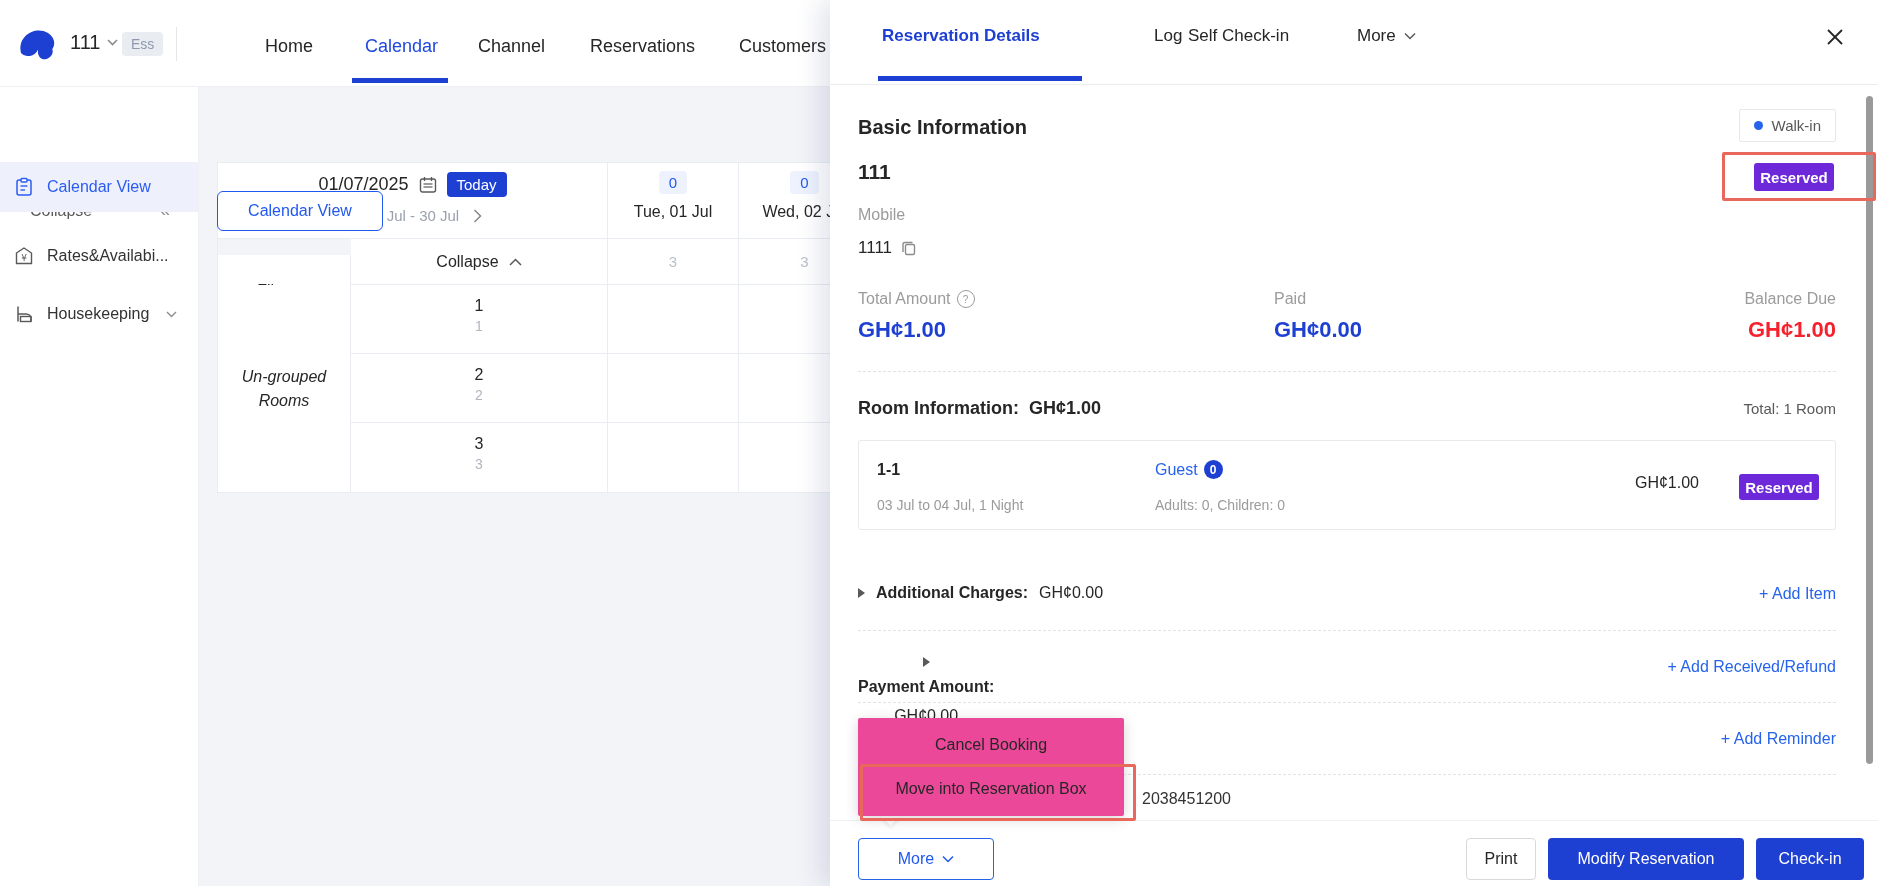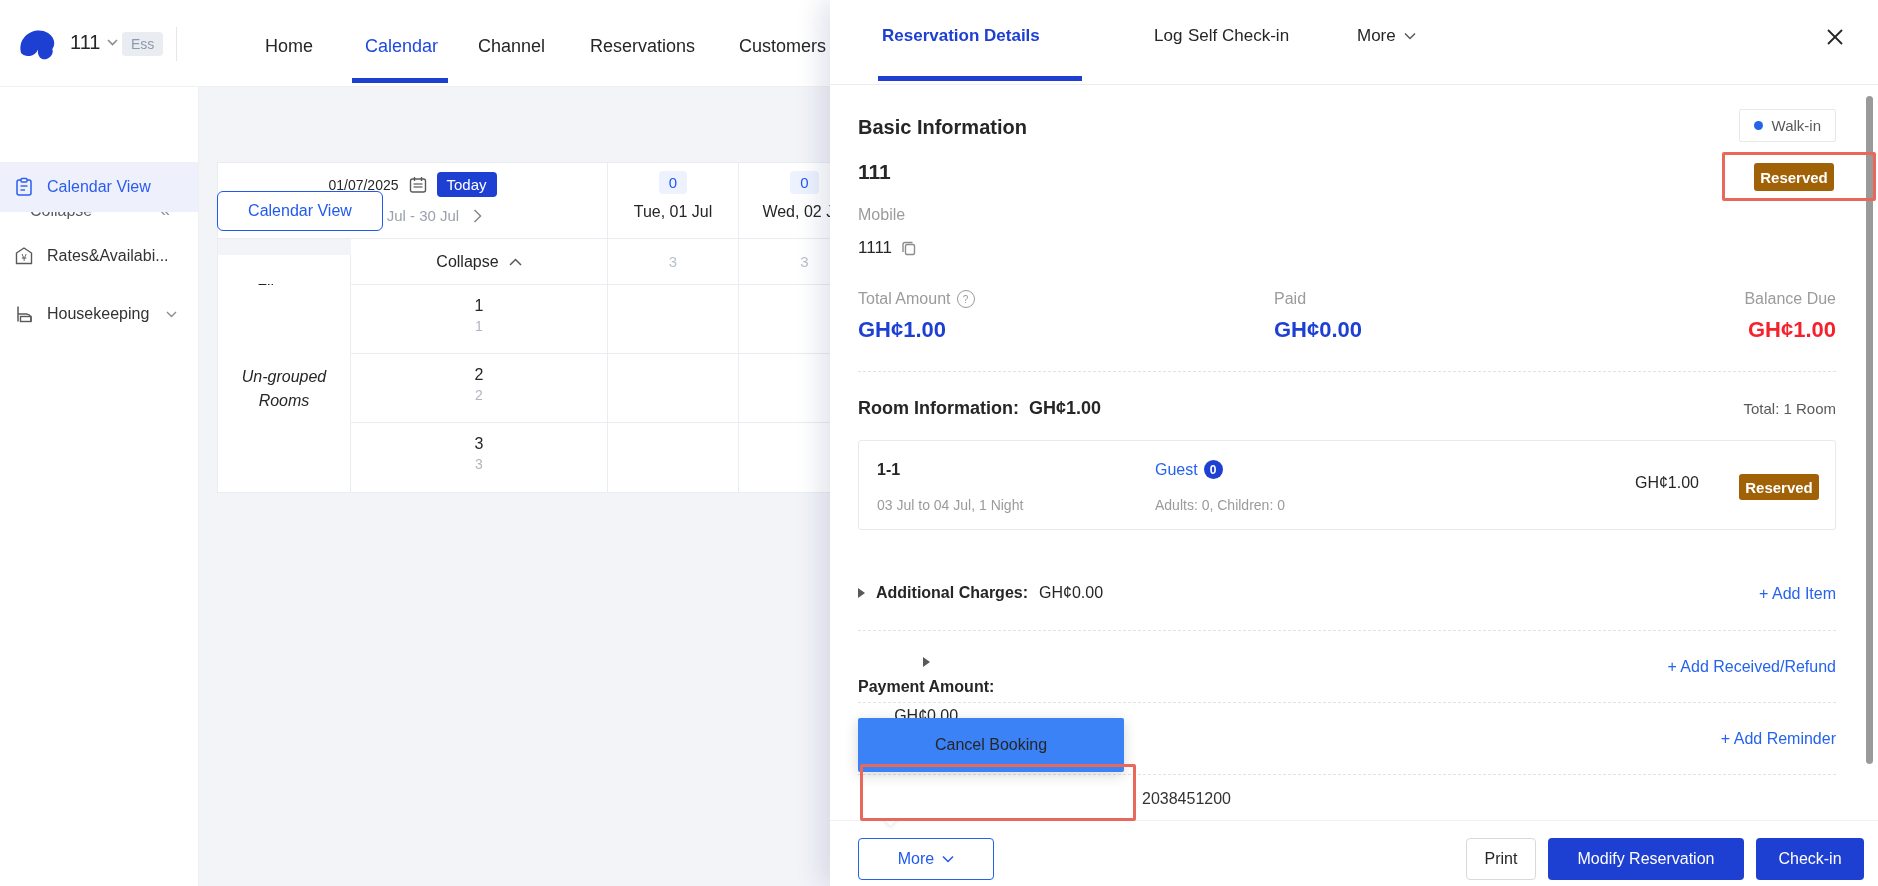--- a/index.html
+++ b/index.html
@@ -40,28 +40,28 @@
   .tab-underline{left:48px;top:76px;width:204px;height:5px;background:#1d3fd2;}
   .sec-heading{font-weight:700;font-size:20px;color:#262626;}
   .label-g{font-size:16px;color:#9b9b9b;}
   .amount{font-size:22px;font-weight:700;}
   .amount.blue{color:#1d3fd2;}
   .amount.red{color:#f5222d;}
   .dashed{left:28px;right:42px;border-top:1px dashed #e2e2e2;height:0;}
   .link{color:#2563eb;font-size:16px;cursor:pointer;}
   .chip{display:flex;align-items:center;gap:9px;border:1px solid #e8e8e8;border-radius:2px;background:#fff;font-size:15px;color:#595959;padding:7px 14px;cursor:pointer;}
   .dot{width:9px;height:9px;border-radius:50%;background:#2563eb;}
-  .status-badge{background:#a16207;color:#fff;font-size:15px;font-weight:700;border-radius:3px;display:flex;align-items:center;justify-content:center;}
+  .status-badge{background:#6d28d9;color:#fff;font-size:15px;font-weight:700;border-radius:3px;display:flex;align-items:center;justify-content:center;}
   .annotation{border:3px solid #e8685c;border-radius:2px;background:transparent;z-index:30;}
   .room-card{left:28px;right:42px;top:440px;height:88px;border:1px solid #e9e9e9;border-radius:3px;}
   .caret-right{width:0;height:0;border-left:7px solid #595959;border-top:5px solid transparent;border-bottom:5px solid transparent;}
   .row-label{font-size:16px;font-weight:700;color:#262626;}
   .row-amt{font-size:16px;color:#262626;}
   .guest-badge{display:inline-flex;align-items:center;justify-content:center;width:19px;height:19px;border-radius:50%;background:#1d3fd2;color:#fff;font-size:12px;font-weight:700;margin-left:6px;}
-  .menu{left:28px;top:718px;width:266px;background:#3b82f6;border-radius:2px;box-shadow:0 3px 14px rgba(0,0,0,.16);z-index:25;padding:5px 0;}
+  .menu{left:28px;top:718px;width:266px;background:#ec4899;border-radius:2px;box-shadow:0 3px 14px rgba(0,0,0,.16);z-index:25;padding:5px 0;}
   .menu-item{height:44px;display:flex;align-items:center;justify-content:center;font-size:16px;color:#262626;cursor:pointer;}
   .menu-notch{left:54px;top:810px;width:13px;height:13px;background:#fff;transform:rotate(45deg);box-shadow:2px 2px 4px rgba(0,0,0,.08);z-index:24;}
   .footer-line{left:0;top:820px;width:1048px;height:1px;background:#f0f0f0;}
   .btn{height:42px;border-radius:4px;font-size:16px;display:flex;align-items:center;justify-content:center;box-sizing:border-box;cursor:pointer;}
   .btn.outline-blue{border:1px solid #2563eb;color:#2159f0;background:#fff;gap:8px;}
   .btn.outline-gray{border:1px solid #d9d9d9;color:#262626;background:#fff;}
   .btn.primary{background:#1d3fd2;color:#fff;border:none;}
   .scroll-thumb{left:1036px;top:96px;width:7px;height:668px;background:#9a9a9a;border-radius:4px;z-index:26;}
   .help-circle{display:inline-flex;align-items:center;justify-content:center;width:16px;height:16px;border:1px solid #9b9b9b;border-radius:50%;font-size:10px;color:#9b9b9b;margin-left:6px;}
 </style>
@@ -98,21 +98,21 @@
     <span>Calendar View</span>
   </div>
   <div class="abs view-tab inactive" style="left:185px;width:128px;">
     <span>Daily View</span>
   </div>
 
   <div class="abs" style="left:19px;top:76px;width:653px;height:330px;border-left:1px solid #e9ecf1;border-top:1px solid #e9ecf1;">
 
     <div class="cell" style="left:0;top:0;width:390px;height:76px;">
       <div style="display:flex;align-items:center;justify-content:center;gap:10px;margin-top:9px;">
-        <span style="font-size:14px;color:#262626;">01/07/2025</span>
+        <span style="font-size:18px;color:#262626;">01/07/2025</span>
         <span>
           <svg width="18" height="18" viewBox="0 0 18 18">
               <rect x="1.5" y="3" width="15" height="13" rx="2" fill="none" stroke="#595959" stroke-width="1.4"></rect>
               <line x1="5.5" y1="1" x2="5.5" y2="5" stroke="#595959" stroke-width="1.4"></line>
               <line x1="12.5" y1="1" x2="12.5" y2="5" stroke="#595959" stroke-width="1.4"></line>
               <line x1="4.5" y1="8" x2="13.5" y2="8" stroke="#595959" stroke-width="1.2"></line>
               <line x1="4.5" y1="11" x2="13.5" y2="11" stroke="#595959" stroke-width="1.2"></line>
             </svg>
         </span>
         <button class="today-btn">Today</button>
@@ -322,20 +322,21 @@
 
   <div class="abs dashed" style="top:702px;"></div>
   <span class="abs link" style="right:42px;top:730px;">+ Add Reminder</span>
   <div class="abs dashed" style="top:774px;"></div>
 
   <span class="abs" style="left:312px;top:790px;font-size:16px;color:#333;">2038451200</span>
 
   <div class="abs menu-notch"></div>
   <div class="abs menu">
     <div class="menu-item">Cancel Booking</div>
+    <div class="menu-item">Move into Reservation Box</div>
   </div>
   <div class="abs annotation" style="left:30px;top:764px;width:270px;height:51px;"></div>
 
   <div class="abs footer-line"></div>
   <div class="abs btn outline-blue" style="left:28px;top:838px;width:136px;">
     <span>More</span>
     <span>
       <svg width="12" height="8" viewBox="0 0 12 8">
           <polyline points="1,1.5 6,6.5 11,1.5" fill="none" stroke="#2159f0" stroke-width="1.5"></polyline>
         </svg>

